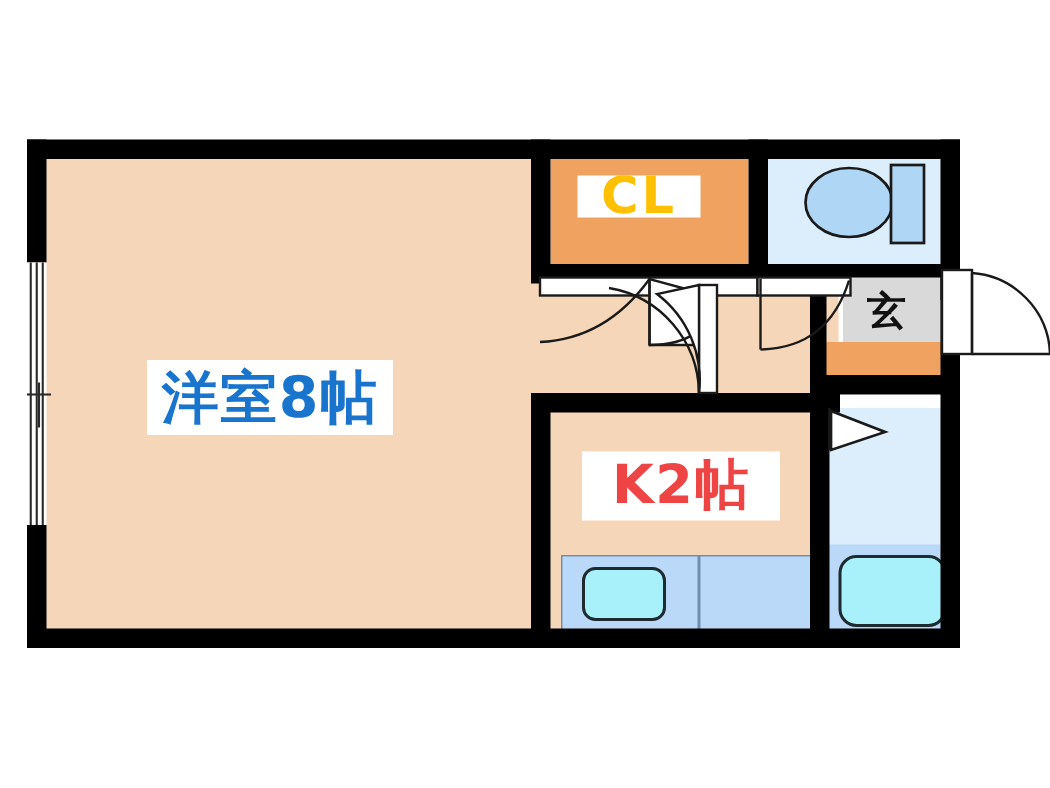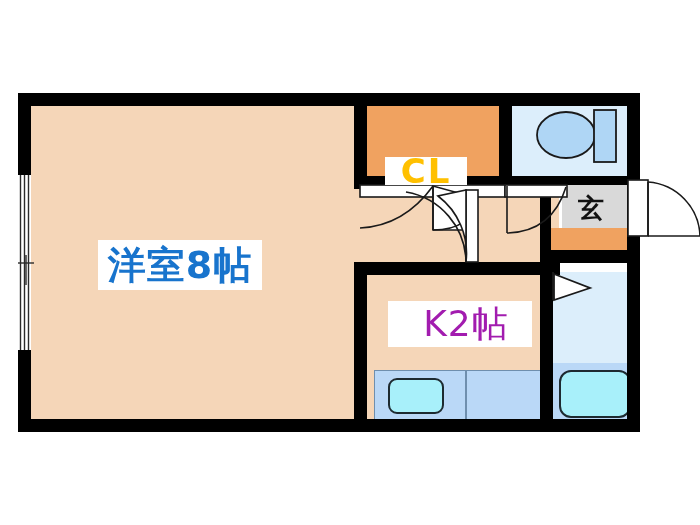--- a/index.html
+++ b/index.html
@@ -16,21 +16,21 @@
   .counter{background:#BAD8F7;border:1px solid #6f8fae;}
   .sink{background:#A8F0FA;border:2px solid #1d2a30;border-radius:9px;}
   .tub{background:#A8F0FA;border:2px solid #1d2a30;border-radius:12px;}
   .genkanpad{background:#D9D9D9;}
   .genkanstep{background:#F0A260;}
 
   
   .label{position:absolute;display:flex;align-items:center;justify-content:center;
          background:#ffffff;line-height:1;white-space:nowrap;}
   .lbl-room{color:#1874CD;font-size:38px;font-weight:700;letter-spacing:1px;}
-  .lbl-kit{color:#a21caf;font-size:36px;font-weight:400;letter-spacing:1px;padding-left:12px;}
+  .lbl-kit{color:#ef4444;font-size:36px;font-weight:700;letter-spacing:1px;}
   .lbl-cl{color:#FFC000;font-size:34px;font-weight:700;letter-spacing:2px;}
   .lbl-genkan{color:#111111;font-size:26px;font-weight:700;}
 
   svg.ov{position:absolute;left:0;top:0;width:700px;height:525px;overflow:visible;}
   .arc{fill:#ffffff;stroke:#1a1a1a;stroke-width:1.6;}
   .arcline{fill:none;stroke:#1a1a1a;stroke-width:1.6;}
   .doorleaf{fill:#ffffff;stroke:#1a1a1a;stroke-width:1.6;}
   .winline{stroke:#2a2a2a;stroke-width:1.4;fill:none;}
   .fold{fill:#ffffff;stroke:#1a1a1a;stroke-width:1.8;}
 </style>
@@ -143,17 +143,17 @@
     </g>
     <g>
       <rect x="594" y="110" width="22" height="52" fill="#AFD6F5" stroke="#1a1a1a" stroke-width="1.8"></rect>
     </g>
   </svg>
 
   <div class="label lbl-room" style="left:98px;top:240px;width:164px;height:50px;">洋室8帖</div>
 
   <div class="label lbl-kit" style="left:388px;top:301px;width:132px;height:46px;">K2帖</div>
 
-  <div class="label lbl-cl" style="left:385px;top:117px;width:82px;height:28px;margin-top:40px;">CL</div>
+  <div class="label lbl-cl" style="left:385px;top:117px;width:82px;height:28px;">CL</div>
 
   <div class="label lbl-genkan" style="left:572px;top:190px;width:38px;height:36px;background:transparent;">玄</div>
 
 </div>
 
 </body></html>

